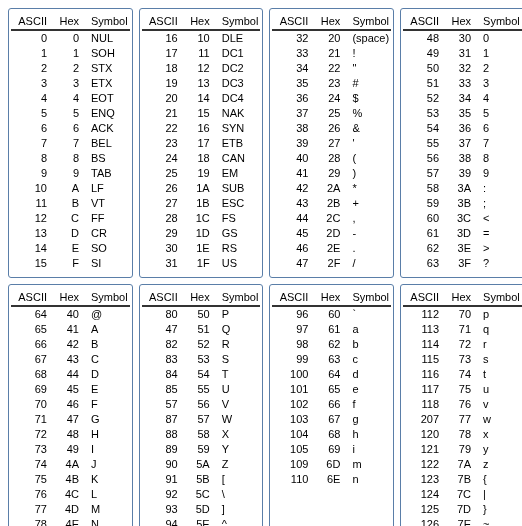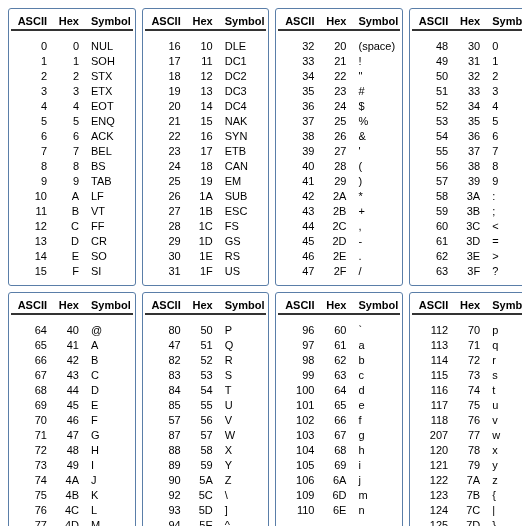--- a/index.html
+++ b/index.html
@@ -23,25 +23,25 @@
   }
   .panel {
     border: 1px solid #5a7ea8;
     border-radius: 3px;
     flex: 1 1 0;
     padding: 6px 2px 6px 2px;
     box-sizing: border-box;
   }
   .hdr {
     display: flex;
-    font-weight: bold;
+    font-weight: normal;
     font-size: 11px;
     padding: 0 2px 2px 2px;
     border-bottom: 2px solid #333;
-    margin-bottom: 8px;
+    margin-bottom: 0;
   }
   .hdr span, .line span {
     display: inline-block;
   }
   .cA { width: 34px; text-align: right; padding-right: 4px;}
   .cH { width: 28px; text-align: right; padding-right: 4px;}
   .cS { flex: 1; text-align: left; padding-left: 8px;}
   .line {
     display: flex;
     font-size: 11px;
@@ -541,20 +541,25 @@
           <span class="cA">89</span>
           <span class="cH">59</span>
           <span class="cS">Y</span>
         </div>
         <div class="line">
           <span class="cA">90</span>
           <span class="cH">5A</span>
           <span class="cS">Z</span>
         </div>
         <div class="line">
+          <span class="cA">91</span>
+          <span class="cH">5B</span>
+          <span class="cS">[</span>
+        </div>
+        <div class="line">
           <span class="cA">92</span>
           <span class="cH">5C</span>
           <span class="cS">\</span>
         </div>
         <div class="line">
           <span class="cA">93</span>
           <span class="cH">5D</span>
           <span class="cS">]</span>
         </div>
         <div class="line">
@@ -613,25 +618,20 @@
           <span class="cA">104</span>
           <span class="cH">68</span>
           <span class="cS">h</span>
         </div>
         <div class="line">
           <span class="cA">105</span>
           <span class="cH">69</span>
           <span class="cS">i</span>
         </div>
         <div class="line">
-          <span class="cA">106</span>
-          <span class="cH">6A</span>
-          <span class="cS">j</span>
-        </div>
-        <div class="line">
           <span class="cA">109</span>
           <span class="cH">6D</span>
           <span class="cS">m</span>
         </div>
         <div class="line">
           <span class="cA">110</span>
           <span class="cH">6E</span>
           <span class="cS">n</span>
         </div>
       </div>

